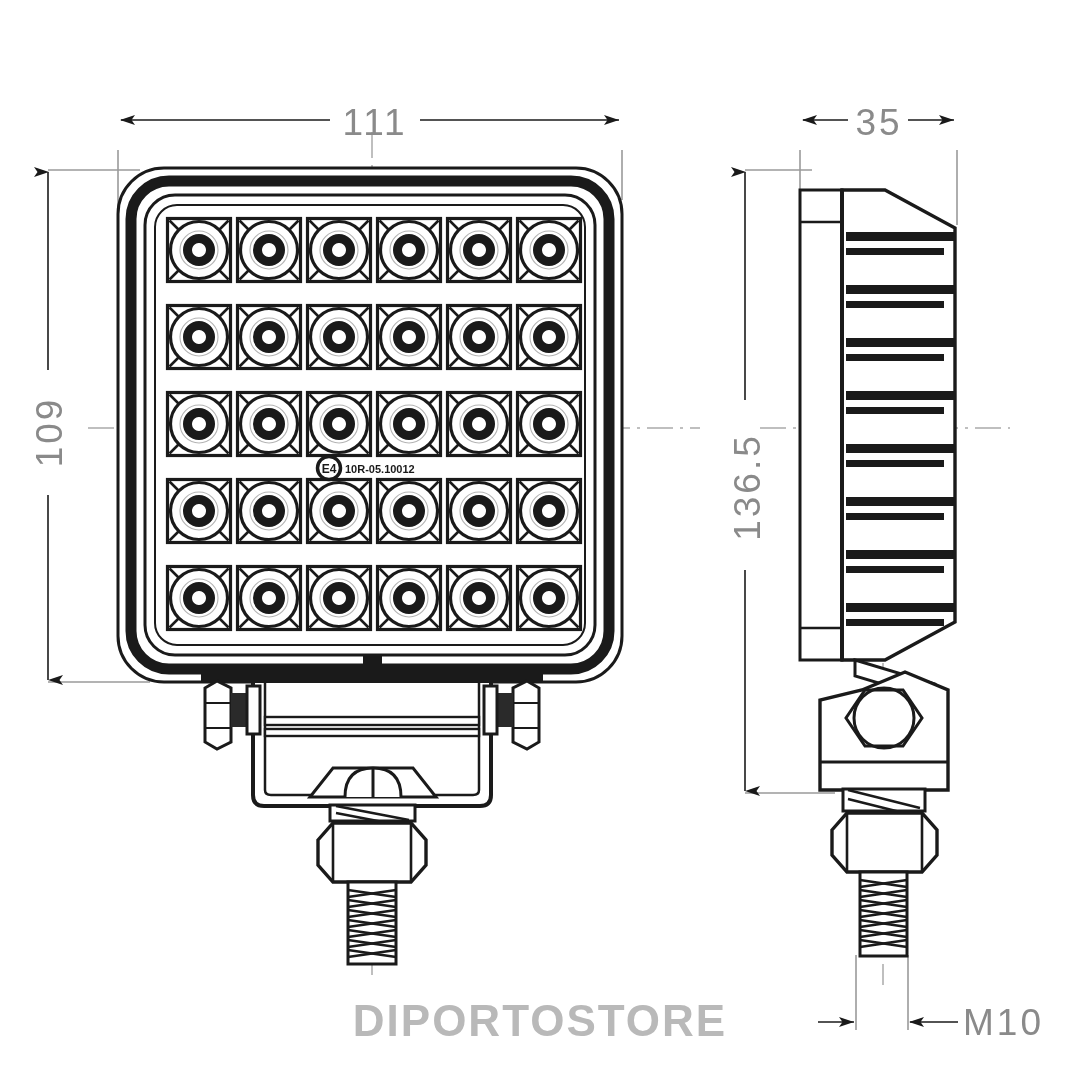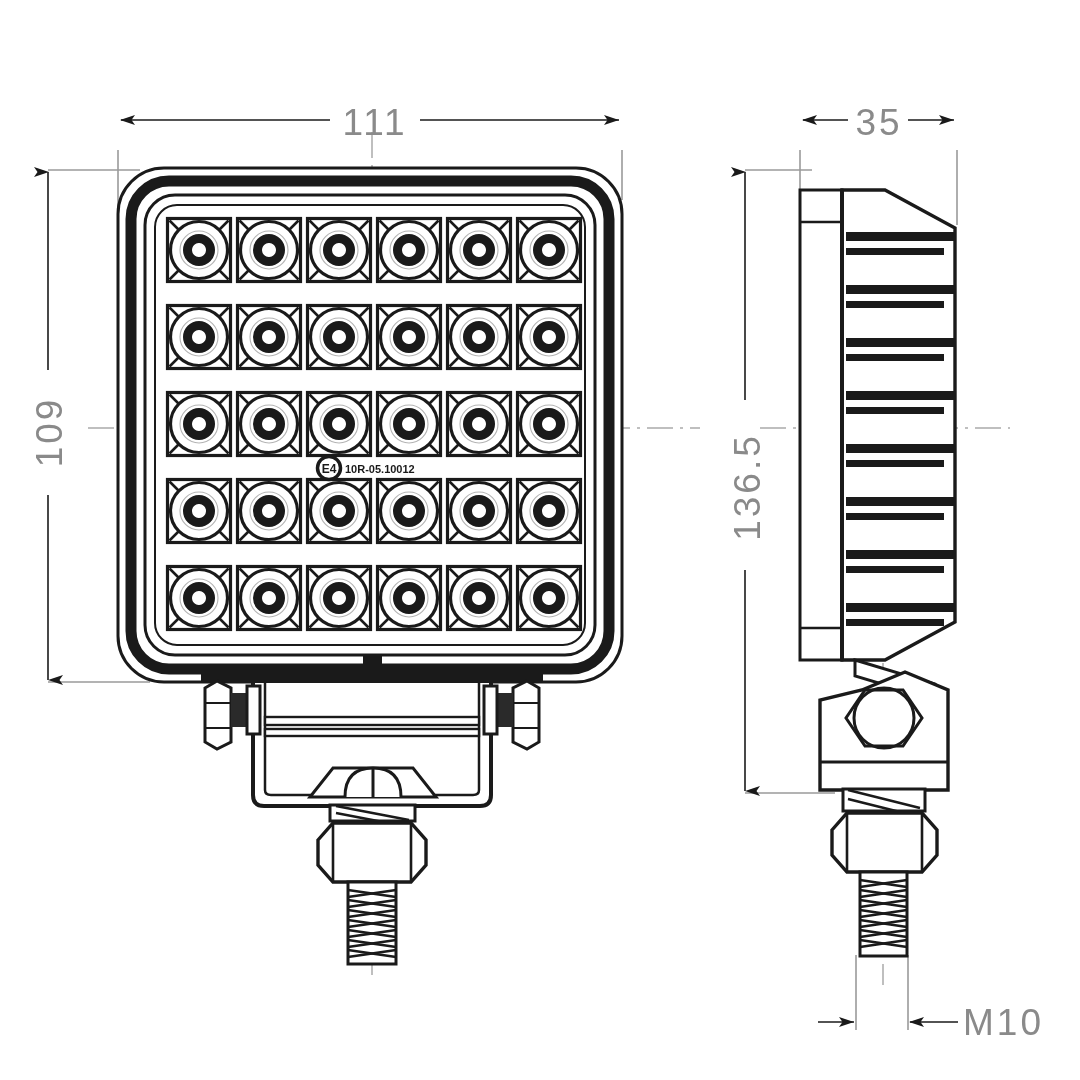--- a/index.html
+++ b/index.html
@@ -282,14 +282,15 @@
       <text x="0" y="0" class="dimtxt" text-anchor="middle" transform="translate(62,432) rotate(-90)">109</text>
 
       <text x="879" y="135" text-anchor="middle" class="dimtxt">35</text>
 
       <text x="0" y="0" class="dimtxt" text-anchor="middle" transform="translate(760,487) rotate(-90)">136.5</text>
 
       <text x="963" y="1035" class="dimtxt">M10</text>
     </g>
   </svg>
 
+  <div id="watermark">DIPORTOSTORE</div>
 
 </div>
 
 </body></html>

